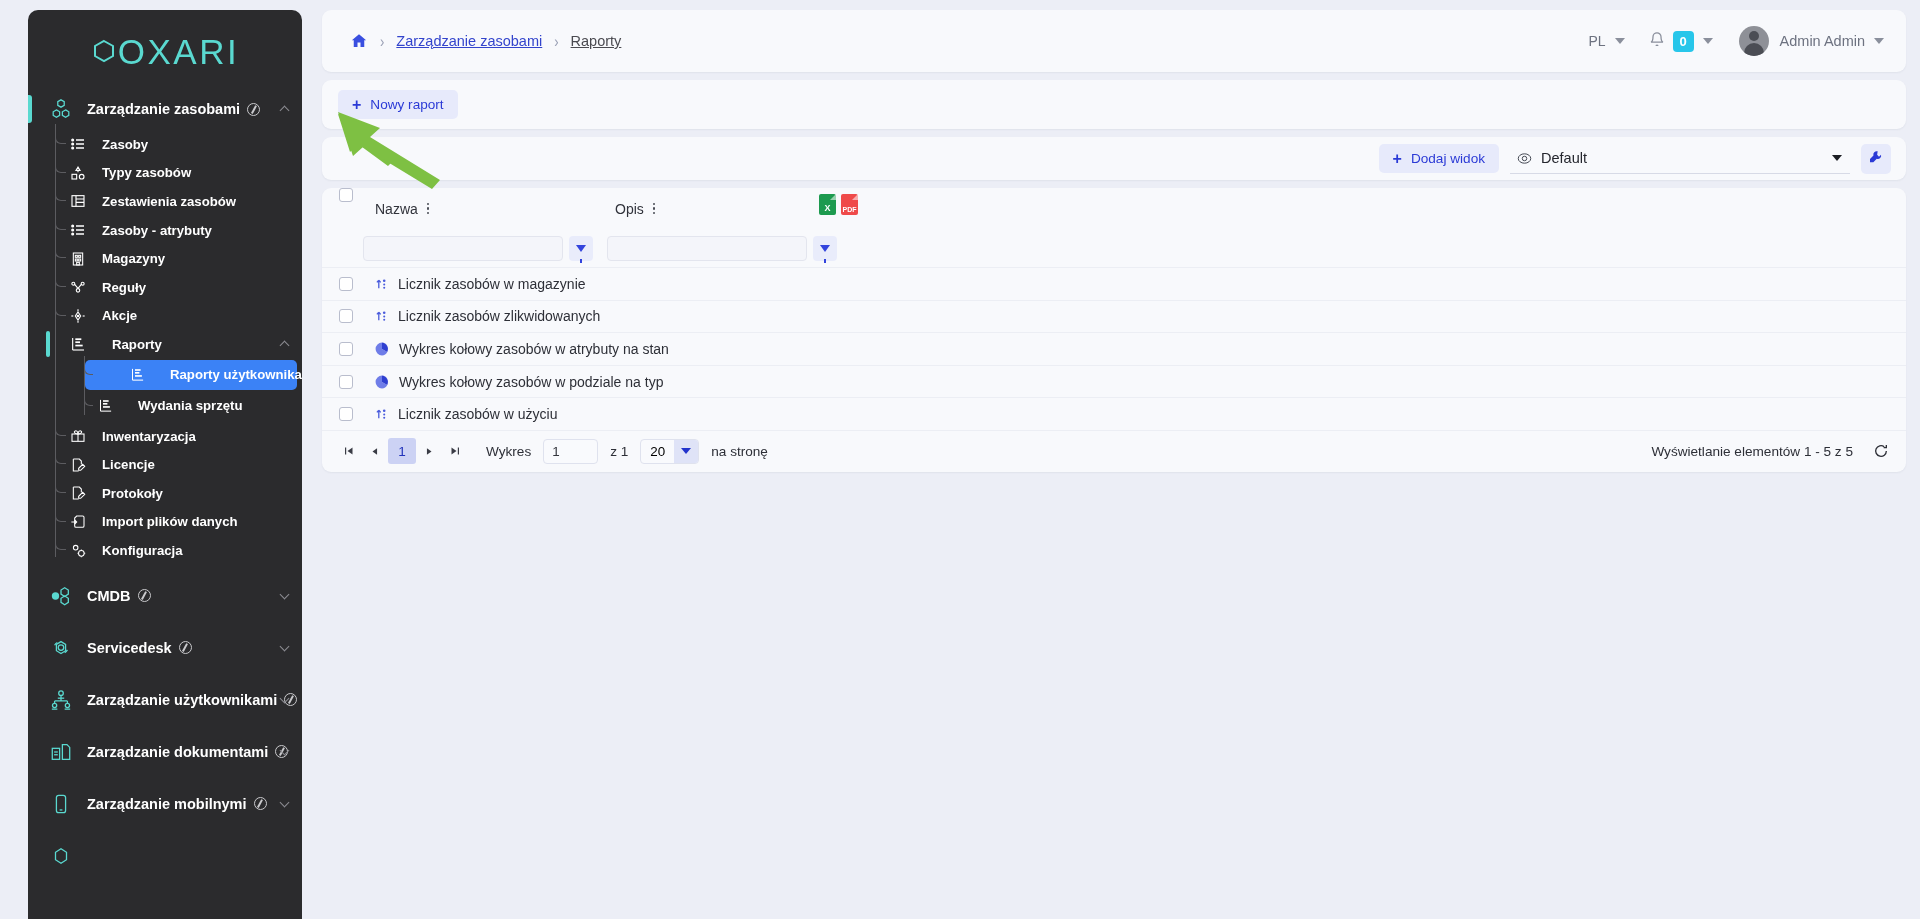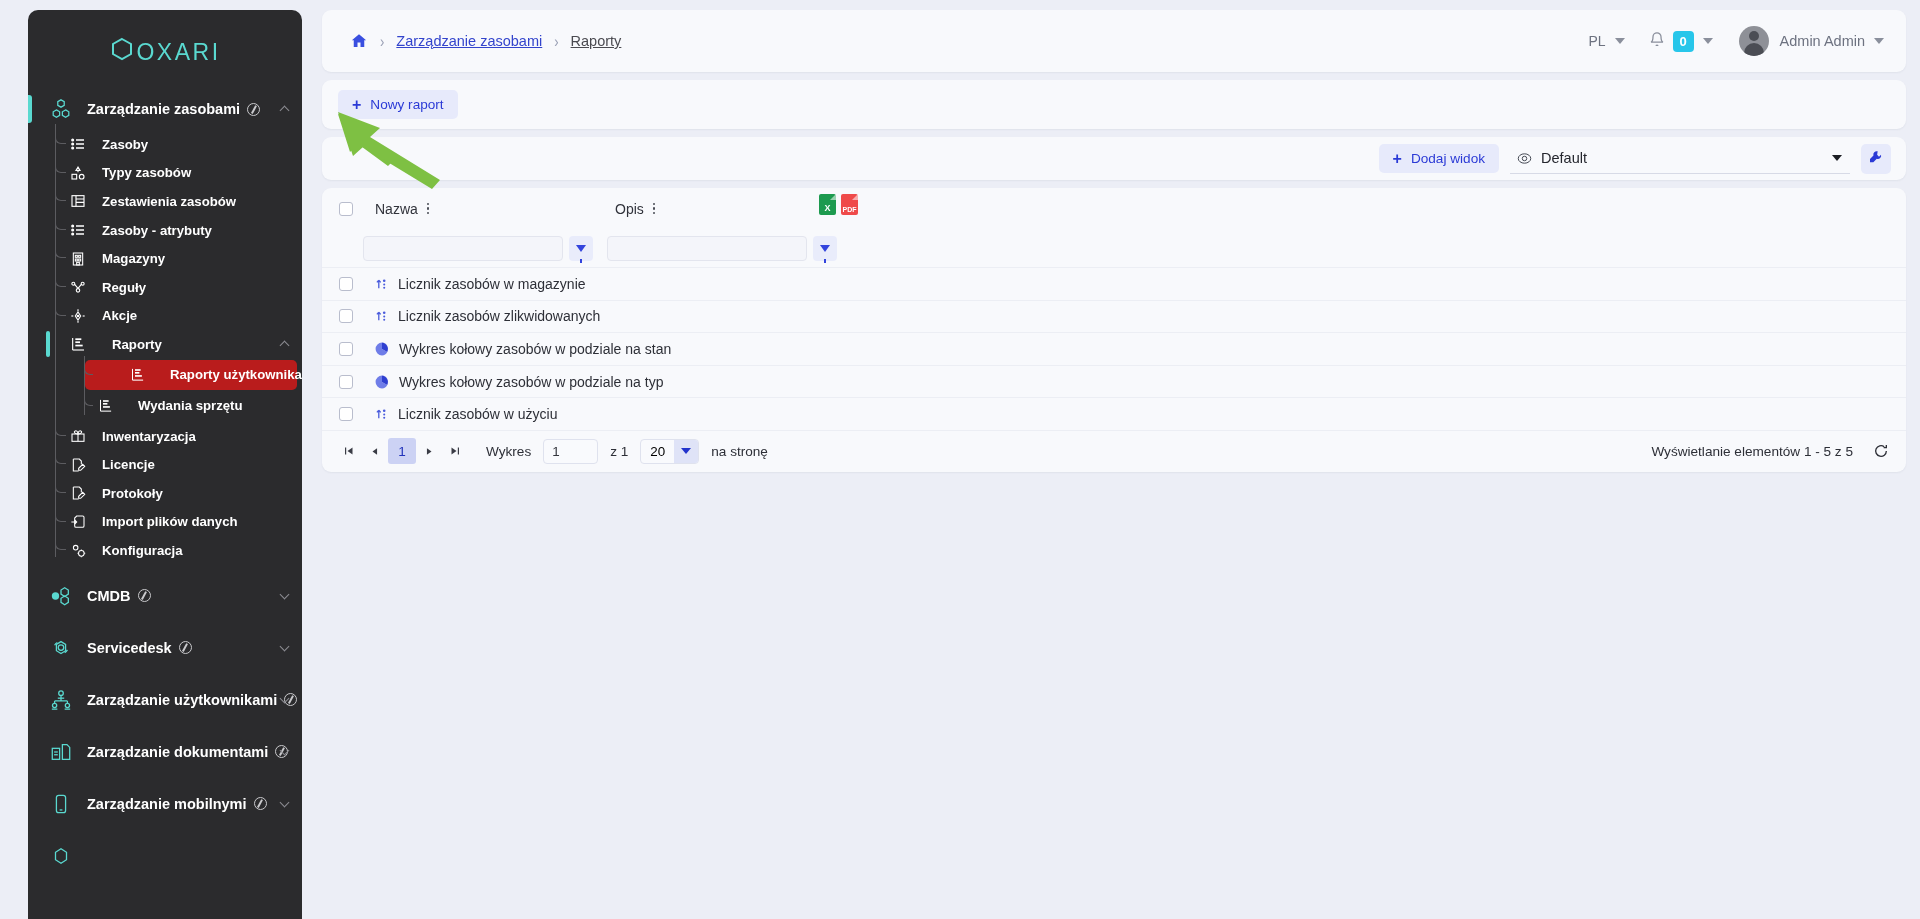--- a/index.html
+++ b/index.html
@@ -20,21 +20,21 @@
     border-radius: 10px 10px 0 0;
     overflow: hidden;
   }
   #logo {
     height: 78px;
     display: flex; align-items: center; justify-content: center;
     padding-top: 6px;
   }
   .logo-text {
     color: #5ad9d0;
-    font-size: 23px;
+    font-size: 35px;
     letter-spacing: 2.5px;
     font-weight: 400;
     display: flex; align-items: center;
   }
   .logo-hex { margin-right: 1px; }
 
   .nav-group-head {
     display: flex; align-items: center;
     height: 42px;
     padding-left: 16px;
@@ -163,21 +163,21 @@
     width: 22px; min-width: 22px;
     display: flex; align-items: center; justify-content: center;
     color: #ffffff;
   }
   .nav-subitem .lbl {
     color: #ffffff;
     font-size: 13.2px; font-weight: 700;
     margin-left: 22px; white-space: nowrap;
   }
   .nav-subitem.selected {
-    background: #b91c1c;
+    background: #3b82f6;
     padding-left: 41px;
   }
   .nav-subitem.selected .ico,
   .nav-subitem.selected .lbl { color: #ffffff; }
 
   
   #main {
     position: absolute;
     left: 322px; top: 10px;
     right: 14px; bottom: 0;
@@ -293,21 +293,21 @@
     background: #e7eafb; border-radius: 5px;
     margin-left: 11px;
     display: flex; align-items: center; justify-content: center;
     color: #2b3ad6; cursor: pointer;
   }
 
   
   #tablecard { margin-top: 8px; }
   .thead {
     height: 41px;
-    display: flex; align-items: center;
+    display: flex; 
     padding-left: 17px;
     position: relative;
   }
   .cbx {
     width: 14px; height: 14px;
     border: 1.3px solid #b9bdcd;
     border-radius: 3px;
     background: #fff;
     cursor: pointer;
     flex: none;
@@ -907,21 +907,21 @@
 
     <div class="trow">
       <span class="cbx"></span>
       <span class="rname">
         <span class="pie-ico">
           <svg width="14" height="14" viewBox="0 0 24 24">
               <path d="M12 12 L12 1 A11 11 0 0 0 12 23 A11 11 0 0 0 21 17 Z" fill="#6f7de8"></path>
               <path d="M12 12 L21 17 A11 11 0 0 0 12 1 Z" fill="#2f3fd0"></path>
             </svg>
         </span>
-        <span>Wykres kołowy zasobów w podziale na stan</span>
+        <span>Wykres kołowy zasobów w atrybuty na stan</span>
       </span>
     </div>
 
     <div class="trow">
       <span class="cbx"></span>
       <span class="rname">
         <span class="pie-ico">
           <svg width="14" height="14" viewBox="0 0 24 24">
               <path d="M12 12 L12 1 A11 11 0 0 0 12 23 A11 11 0 0 0 21 17 Z" fill="#6f7de8"></path>
               <path d="M12 12 L21 17 A11 11 0 0 0 12 1 Z" fill="#2f3fd0"></path>

